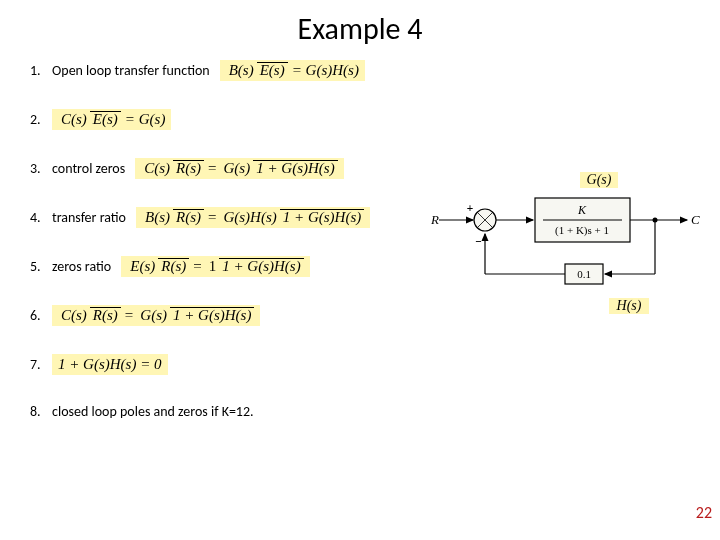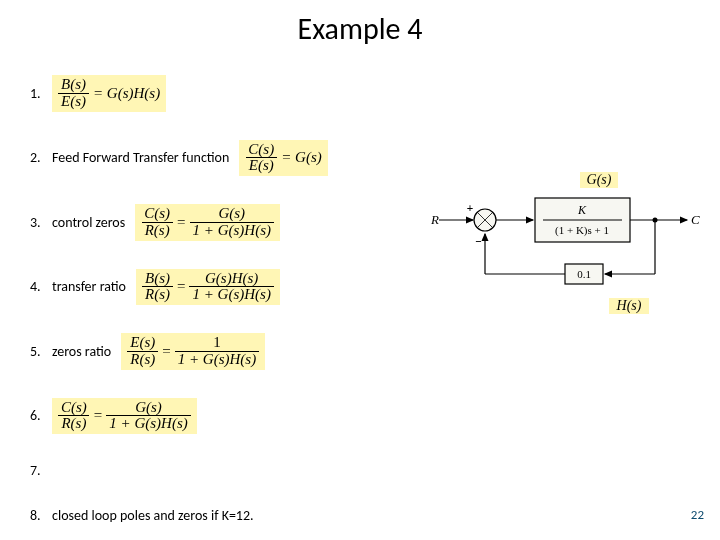--- a/index.html
+++ b/index.html
@@ -9,21 +9,21 @@
     font-family: Calibri, Arial, sans-serif;
     background: #fff;
     position: relative;
     padding: 10px 30px;
     color: #000;
   }
   .title {
     text-align: center;
     font-size: 30px;
     font-weight: 400;
-    margin-bottom: 28px;
+    margin-bottom: 13px;
   }
   ol {
     list-style: none;
     counter-reset: item;
   }
   li {
     counter-increment: item;
     font-size: 14px;
     margin-bottom: 28px;
     display: flex;
@@ -39,63 +39,63 @@
     background: #fff6b5;
     padding: 2px 6px;
     font-family: 'Times New Roman', serif;
     font-size: 15px;
     display: inline-flex;
     align-items: center;
     gap: 4px;
   }
   .frac {
     display: inline-flex;
-    flex-direction: column;
-    align-items: center;
+    flex-direction: row;
+    align-items: flex-end;
     vertical-align: middle;
     line-height: 1.05;
   }
   .frac .num { padding: 0 3px; }
   .frac .den {
     border-top: 1px solid #000;
     padding: 0 3px;
   }
   .diagram {
     position: absolute;
     right: 20px;
     top: 170px;
     width: 275px;
     height: 150px;
   }
   .page-num {
     position: absolute;
     bottom: 18px;
-    right: 16px;
-    font-size: 13px;
-    color: #0c4a6e;
+    right: 8px;
+    font-size: 16px;
+    color: #b91c1c;
   }
   .it { font-style: italic; }
 </style>
 </head>
 <body>
 
 <div class="title">Example 4</div>
 
 <ol>
   <li>
+    <span class="label">Open loop transfer function</span>
     <span class="formula">
       <span class="frac">
           <span class="num it">B(s)</span>
           <span class="den it">E(s)</span>
         </span>
       <span class="it">= G(s)H(s)</span>
     </span>
   </li>
   <li>
-    <span class="label">Feed Forward Transfer function</span>
     <span class="formula">
       <span class="frac">
           <span class="num it">C(s)</span>
           <span class="den it">E(s)</span>
         </span>
       <span class="it">= G(s)</span>
     </span>
   </li>
   <li>
     <span class="label">control zeros</span>
@@ -146,20 +146,21 @@
           <span class="den it">R(s)</span>
         </span>
       <span>=</span>
       <span class="frac">
           <span class="num it">G(s)</span>
           <span class="den it">1 + G(s)H(s)</span>
         </span>
     </span>
   </li>
   <li>
+    <span class="formula it">1 + G(s)H(s) = 0</span>
   </li>
   <li>
     <span class="label">closed loop poles and zeros if K=12.</span>
   </li>
 </ol>
 
 <svg class="diagram" viewBox="0 0 275 150">
   <defs>
     <marker id="ah" markerWidth="8" markerHeight="8" refX="6" refY="3" orient="auto">
       <path d="M0,0 L7,3 L0,6 Z" fill="#000"></path>

